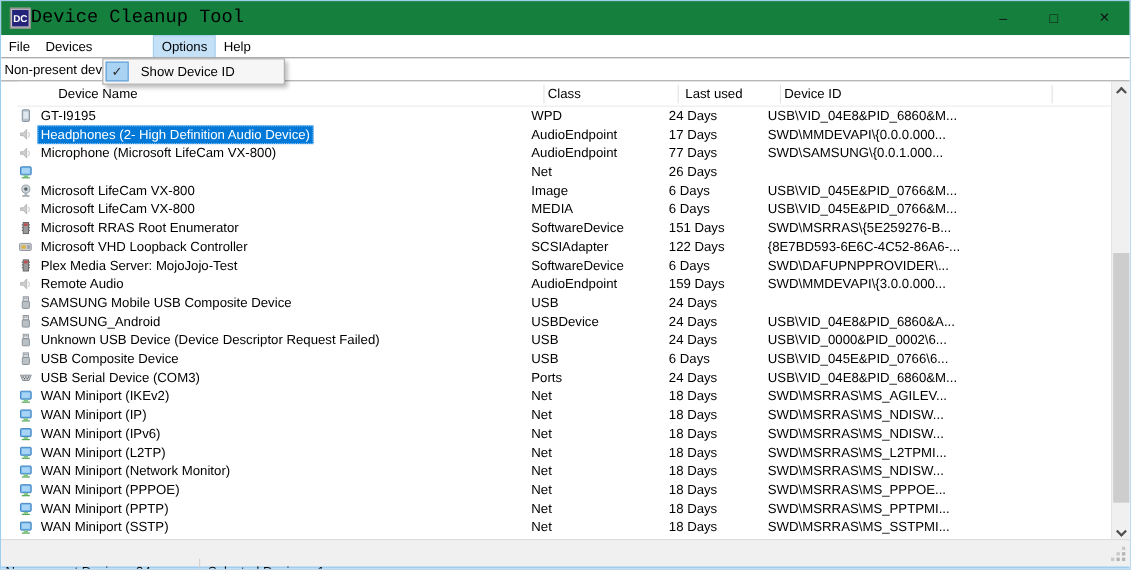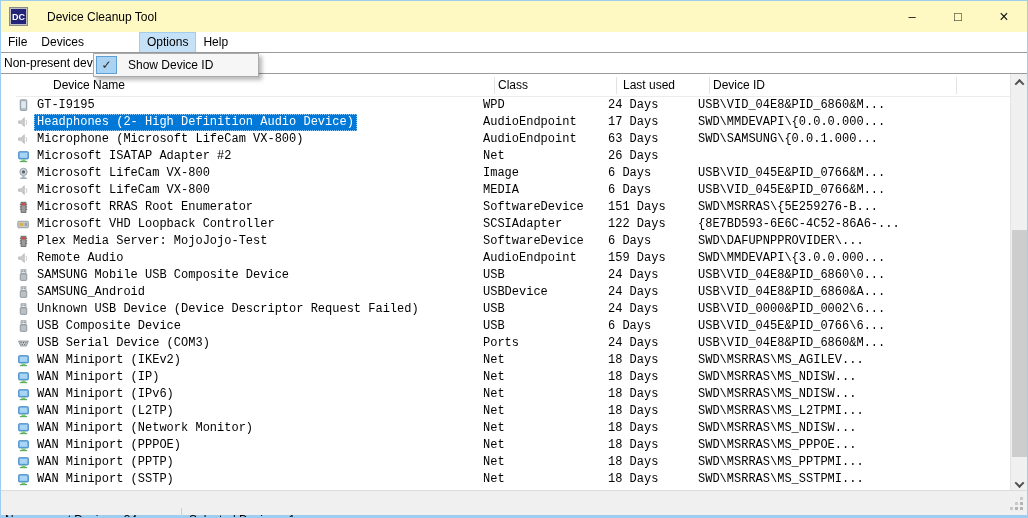--- a/index.html
+++ b/index.html
@@ -3,24 +3,24 @@
 <meta charset="utf-8">
 <style>
   html,body{margin:0;padding:0;background:#d0d0d0;}
   *{box-sizing:border-box;}
   .window{
     position:relative;width:1028px;height:518px;background:#fff;
     border:1px solid var(--window-border,#9ecdf0);
     font-family:"Liberation Sans",sans-serif;font-size:12px;color:#000;overflow:hidden;
   }
   
-  .titlebar{position:absolute;top:0;left:0;right:0;height:31px;background:#fef9c3;display:flex;align-items:center;}
+  .titlebar{position:absolute;top:0;left:0;right:0;height:31px;background:#15803d;display:flex;align-items:center;}
   .app-icon{margin-left:8px;width:19px;height:19px;background:#c0c0c0;border:1px solid #8a8a8a;display:flex;align-items:center;justify-content:center;}
   .app-icon .inner{width:15px;height:15px;background:#23237a;color:#fff;font-size:9px;font-weight:bold;display:flex;align-items:center;justify-content:center;letter-spacing:0px;}
-  .title{margin-left:19px;font-size:12px;}
+  .title{margin-left:0;font-size:17px;font-family:Liberation Mono, monospace;}
   .win-controls{margin-left:auto;display:flex;height:100%;}
   .win-btn{width:46px;height:100%;display:flex;align-items:center;justify-content:center;font-size:13px;color:#111;cursor:default;}
   .win-btn.close{font-size:16px;}
   .win-btn.max{font-size:13px;}
   
   .menubar{position:absolute;top:31px;left:0;right:0;height:21px;background:#fff;display:flex;align-items:stretch;}
   .menu-item{padding:0 7px;line-height:20px;height:21px;}
   .menu-item.active{background:var(--menu-highlight,#c5e1f7);border:1px solid #a3cdec;line-height:18px;margin-left:48px;}
   
   .filterbar{position:absolute;top:51px;left:0;right:0;height:21px;background:#fff;border-top:1px solid #9a9a9a;line-height:20px;padding-left:3px;white-space:nowrap;}
@@ -29,21 +29,21 @@
   .dd-check{width:21px;height:18px;margin-left:2px;background:#aad2f2;border:1px solid #5e9fd4;display:flex;align-items:center;justify-content:center;color:#2b2b2b;font-size:12px;}
   .dd-label{margin-left:11px;}
   
   .list{position:absolute;top:72px;left:0;right:0;height:419px;background:#fff;border-top:1px solid #9a9a9a;border-bottom:1px solid #9a9a9a;overflow:hidden;}
   .lheader{position:absolute;top:0;left:15px;right:17px;height:23px;background:#fff;border-bottom:1px solid #ececec;}
   .hcell{position:absolute;top:0;line-height:23px;color:#000;}
   .h0{left:37px;} .h1{left:482px;} .h2{left:607px;} .h3{left:697px;}
   .hsep{position:absolute;top:3px;height:17px;width:1px;background:#e2e2e2;}
   .s0{left:478px;} .s1{left:600px;} .s2{left:693px;} .s3{left:940px;}
   .rows{position:absolute;top:23px;left:0;right:17px;bottom:0;}
-  .row{position:relative;height:17px;line-height:17px;white-space:nowrap;font-family:Liberation Mono, monospace;}
+  .row{position:relative;height:17px;line-height:17px;white-space:nowrap;}
   .ricon{position:absolute;left:16px;top:2px;width:13px;height:13px;}
   .ricon svg{width:13px;height:13px;display:block;}
   .rname{position:absolute;left:33px;top:0;padding:0 3px;}
   .rname.hl{background:var(--selection-blue,#0078d7);color:#fff;outline:1px dotted #8ecaf9;outline-offset:-1px;}
   .cell{position:absolute;top:0;}
   .cclass{left:482px;} .clast{left:607px;} .cid{left:697px;}
   
   .vscroll{position:absolute;top:0;right:0;width:17px;height:419px;background:#f0f0f0;border-left:1px solid #e4e4e4;}
   .sbtn{position:absolute;left:0;width:17px;height:17px;display:flex;align-items:center;justify-content:center;}
   .sbtn.up{top:0;} .sbtn.down{bottom:0;}
@@ -129,33 +129,32 @@
         </div>
         <div class="row">
           <span class="ricon">
             <svg viewBox="0 0 16 16">
               <polygon points="2,6 5,6 9,2 9,13 5,9 2,9" fill="#cccccc" stroke="#999999" stroke-width="0.6"></polygon>
               <path d="M11 5 q2.2 3 0 6" stroke="#bbbbbb" stroke-width="1" fill="none"></path>
             </svg>
           </span>
           <span class="rname">Microphone (Microsoft LifeCam VX-800)</span>
           <span class="cell cclass">AudioEndpoint</span>
-          <span class="cell clast">63 Days</span>
+          <span class="cell clast">77 Days</span>
           <span class="cell cid">SWD\SAMSUNG\{0.0.1.000...</span>
         </div>
         <div class="row">
           <span class="ricon">
             <svg viewBox="0 0 16 16">
               <rect x="2" y="2" width="12" height="9" rx="1" fill="#6db3e8" stroke="#3a7dbd"></rect>
               <rect x="3.5" y="3.5" width="9" height="6" fill="#a8d4f5"></rect>
               <rect x="5.5" y="11.5" width="5" height="2" fill="#7ec87e"></rect>
               <rect x="3.5" y="13.6" width="9" height="1.4" fill="#5aa85a"></rect>
             </svg>
           </span>
-          <span class="rname">Microsoft ISATAP Adapter #2</span>
           <span class="cell cclass">Net</span>
           <span class="cell clast">26 Days</span>
         </div>
         <div class="row">
           <span class="ricon">
             <svg viewBox="0 0 16 16">
               <circle cx="8" cy="6" r="4.5" fill="#cfd6db" stroke="#8b969e"></circle>
               <circle cx="8" cy="6" r="2" fill="#5a646b"></circle>
               <rect x="6.5" y="10.5" width="3" height="2.5" fill="#aab4bb"></rect>
               <rect x="4" y="13" width="8" height="1.5" fill="#8b969e"></rect>
@@ -244,21 +243,20 @@
             <svg viewBox="0 0 16 16">
               <rect x="5" y="1" width="6" height="5" fill="#e3e7ea" stroke="#8a9096"></rect>
               <rect x="6.2" y="2" width="1.4" height="1.6" fill="#8a9096"></rect>
               <rect x="8.4" y="2" width="1.4" height="1.6" fill="#8a9096"></rect>
               <rect x="4" y="6" width="8" height="8" rx="1" fill="#b9c1c7" stroke="#828a90"></rect>
             </svg>
           </span>
           <span class="rname">SAMSUNG Mobile USB Composite Device</span>
           <span class="cell cclass">USB</span>
           <span class="cell clast">24 Days</span>
-          <span class="cell cid">USB\VID_04E8&amp;PID_6860\0...</span>
         </div>
         <div class="row">
           <span class="ricon">
             <svg viewBox="0 0 16 16">
               <rect x="5" y="1" width="6" height="5" fill="#e3e7ea" stroke="#8a9096"></rect>
               <rect x="6.2" y="2" width="1.4" height="1.6" fill="#8a9096"></rect>
               <rect x="8.4" y="2" width="1.4" height="1.6" fill="#8a9096"></rect>
               <rect x="4" y="6" width="8" height="8" rx="1" fill="#b9c1c7" stroke="#828a90"></rect>
             </svg>
           </span>

